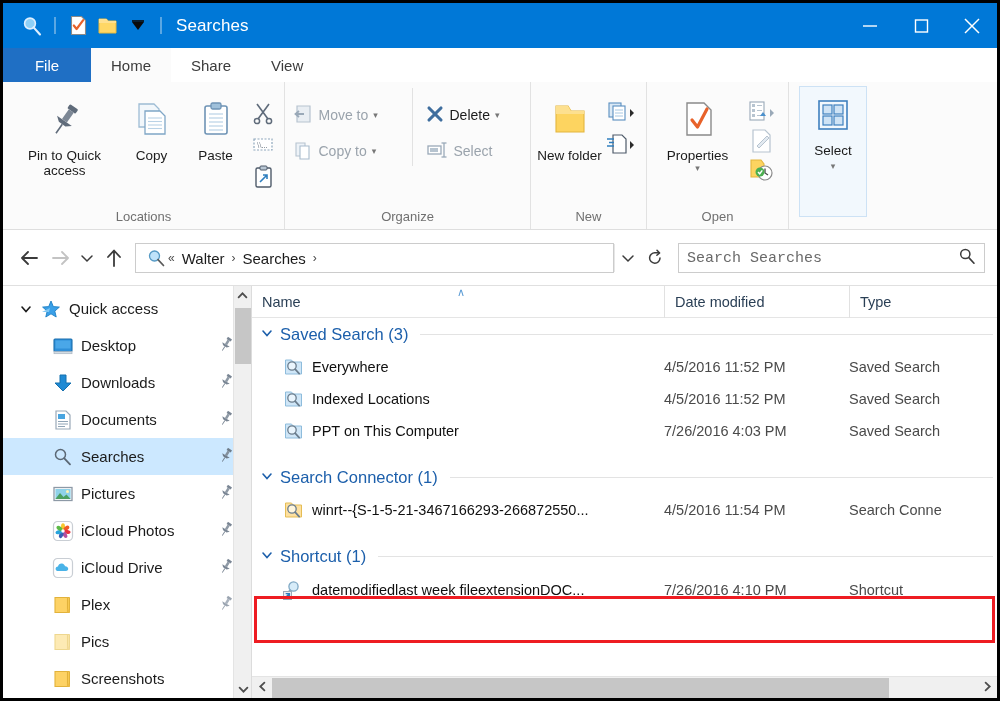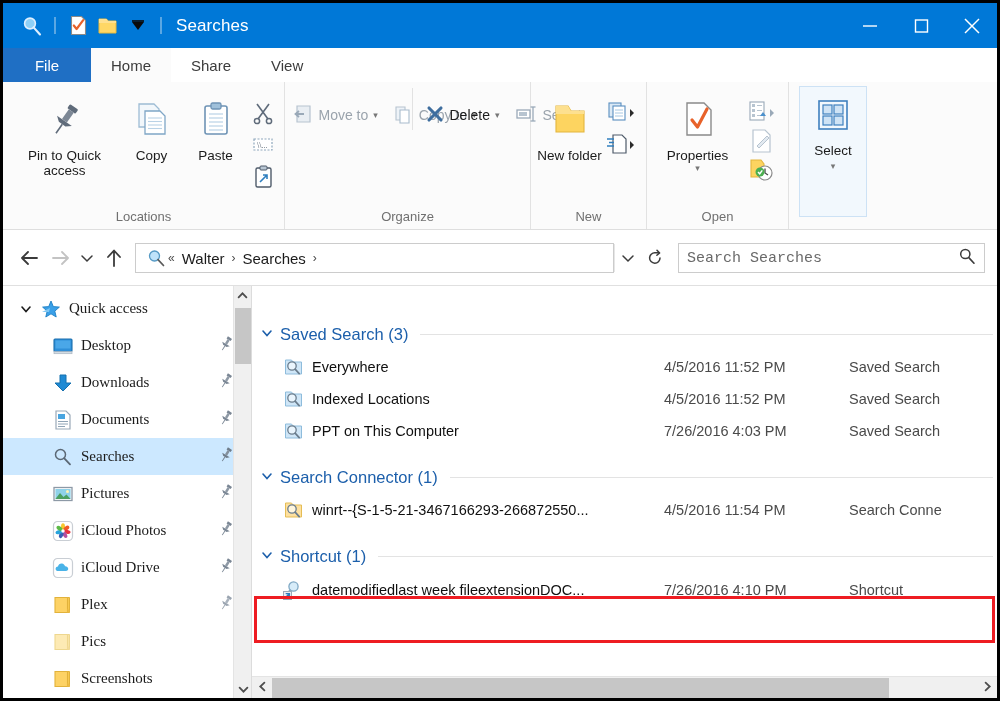--- a/index.html
+++ b/index.html
@@ -77,21 +77,21 @@
   .rgroup-label {
     font-size: 13px; color: #707070; text-align: center;
     padding-bottom: 5px; width: 100%;
   }
   .bigbtn {
     width: 86px; display: flex; flex-direction: column; align-items: center;
     padding-top: 6px; text-align: center;
   }
   .bigbtn .glyph { height: 52px; display: flex; align-items: center; justify-content: center; }
   .bigbtn .lbl { font-size: 13.5px; color: #1b1b1b; line-height: 15px; margin-top: 2px; }
-  .smallcol { display: flex; padding-top: 12px; gap: 6px; }
+  .smallcol { display: flex; flex-direction: column; padding-top: 12px; gap: 6px; }
   .smallbtn {
     display: flex; align-items: center; gap: 5px; height: 30px; padding: 0 4px;
     font-size: 14px; color: #1b1b1b; white-space: nowrap;
   }
   .smallbtn.dim { color: #9aa3ac; }
   .caret-s { font-size: 9px; color: #777; }
   .iconstack { display: flex; flex-direction: column; padding-top: 10px; gap: 2px; }
   .icobtn { width: 30px; height: 30px; display: flex; align-items: center; justify-content: center; }
   .selbox {
     border: 1px solid #cde2f5; background: #f2f8fd; height: 131px; margin-top: 4px;
@@ -132,21 +132,21 @@
   }
 
   
   .navpane {
     width: 249px; position: relative; background: #ffffff;
     border-right: 1px solid #dcdcdc; overflow: hidden;
   }
   .navlist { padding-top: 4px; }
   .navitem {
     height: 37px; display: flex; align-items: center; padding-left: 12px;
-    font-size: 15px; color: #1b1b1b; white-space: nowrap; position: relative; font-family: Liberation Serif, serif;
+    font-size: 15px; color: #1b1b1b; white-space: nowrap; position: relative;
   }
   .navitem.selected { background: #cce8ff; }
   .navitem .chev { width: 22px; display: flex; align-items: center; justify-content: center; }
   .navitem .nicon { width: 28px; display: flex; align-items: center; justify-content: center; }
   .navitem .ntext { margin-left: 4px; }
   .navitem.child { padding-left: 46px; }
   .pin { position: absolute; right: 18px; top: 50%; transform: translateY(-50%); }
   .navscroll {
     position: absolute; right: 0; top: 0; width: 18px; bottom: 0;
     background: #f0f0f0; border-left: 1px solid #e4e4e4;
@@ -805,20 +805,32 @@
         <div class="arw bot">
           <svg width="11" height="9" viewBox="0 0 11 9">
               <path d="M1.6 2.6 L5.5 6.7 L9.4 2.6" fill="none" stroke="#4d4d4d" stroke-width="1.8" stroke-linecap="round"></path>
             </svg>
         </div>
       </div>
     </div>
 
     <div class="listpane">
 
+      <div class="colheader">
+        <div class="colh" style="width:412px">
+          <span>Name</span>
+          <span class="sortmark">∧</span>
+        </div>
+        <div class="colh" style="width:185px">
+          <span>Date modified</span>
+        </div>
+        <div class="colh" style="flex:1">
+          <span>Type</span>
+        </div>
+      </div>
 
       <div class="rows">
 
         <div class="grouphdr">
           <span class="gchev">
             <svg width="14" height="12" viewBox="0 0 14 12">
                 <path d="M3 4 L7 8.5 L11 4" fill="none" stroke="#1c5fab" stroke-width="1.6" stroke-linecap="round"></path>
               </svg>
           </span>
           <span>Saved Search (3)</span>

